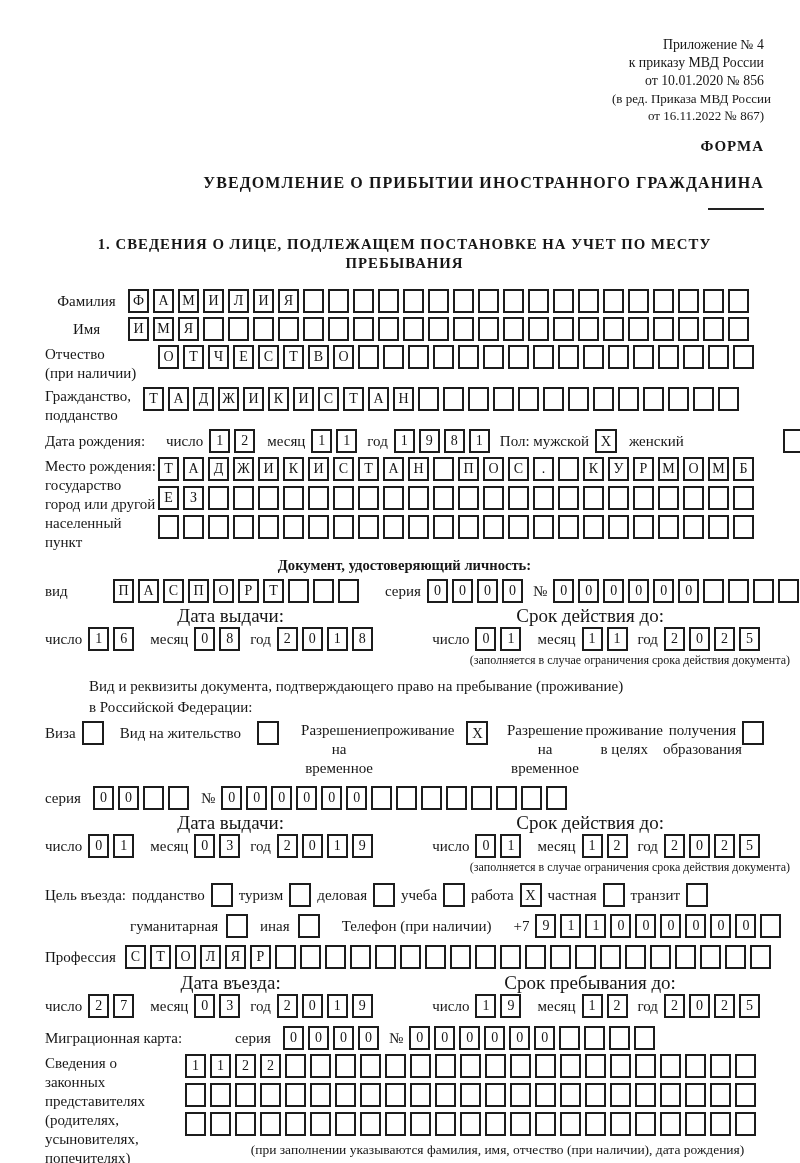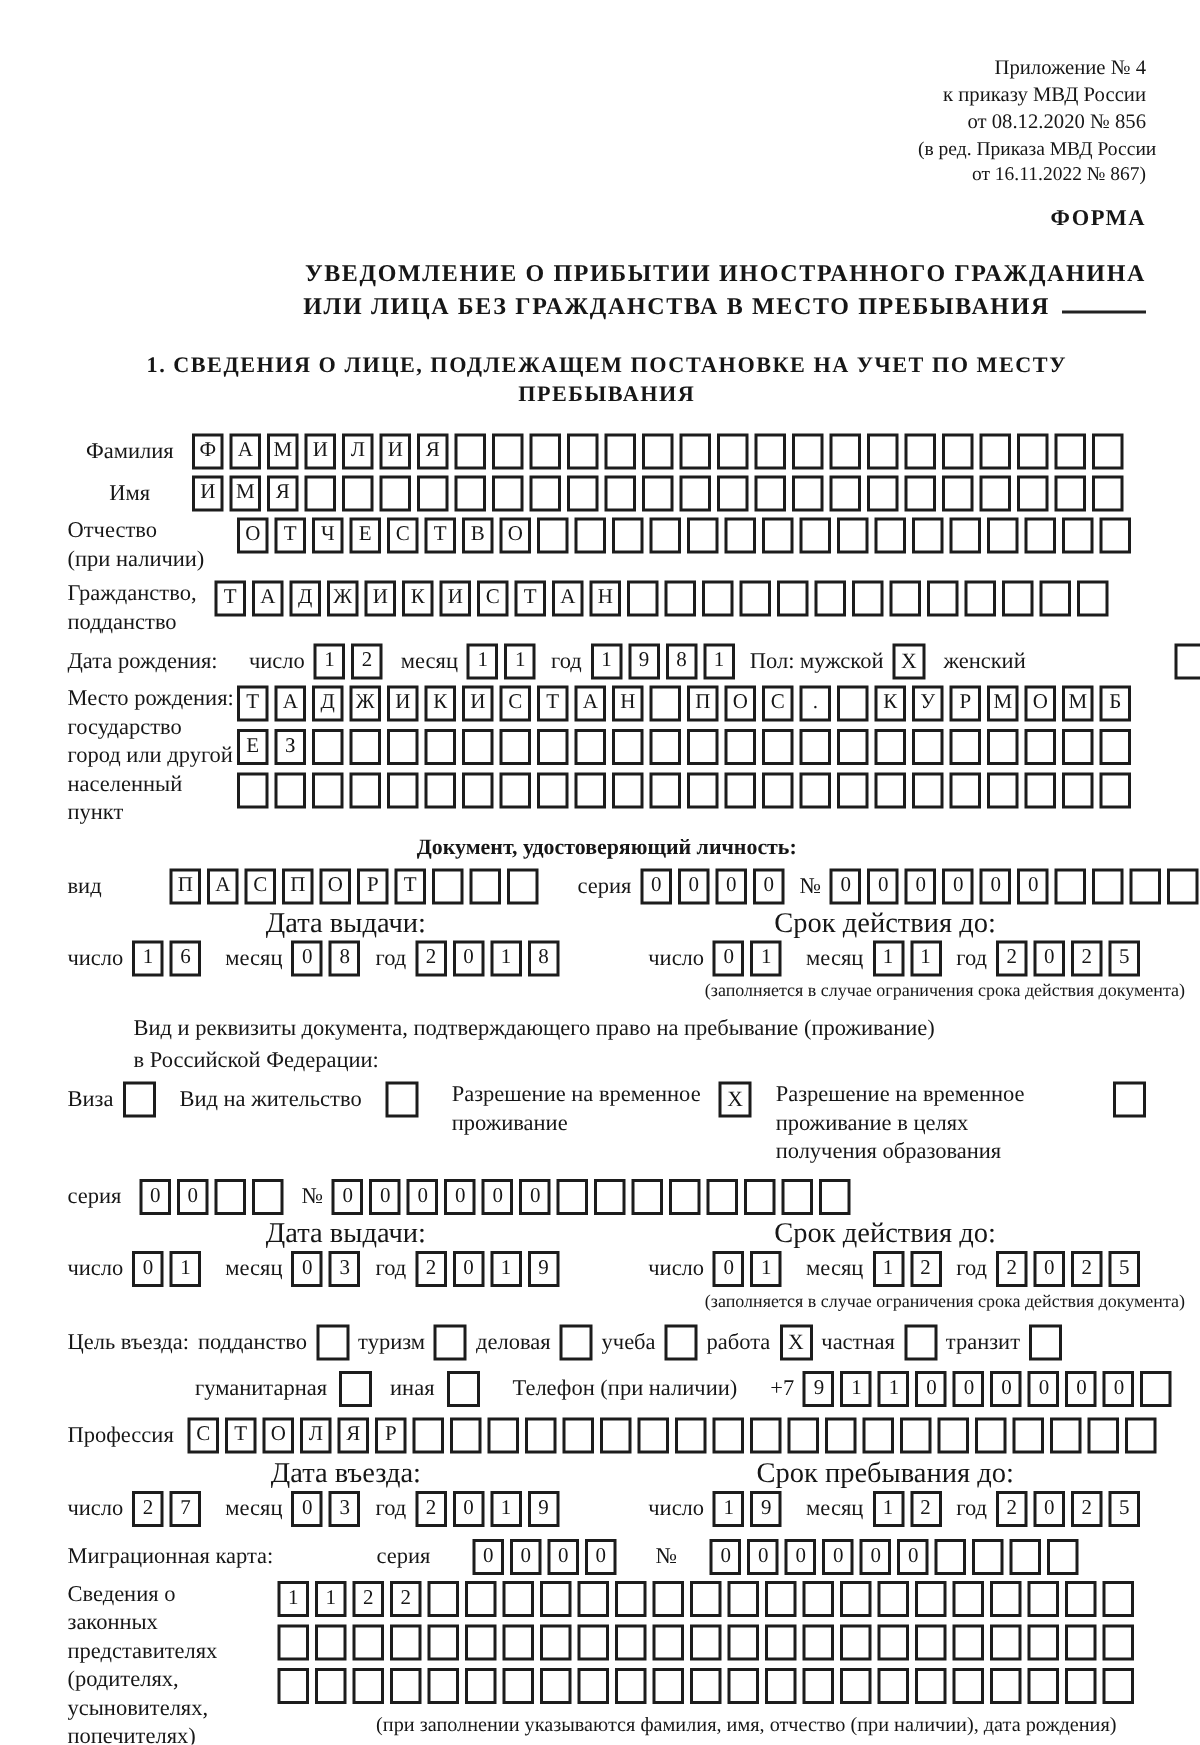--- a/index.html
+++ b/index.html
@@ -47,49 +47,49 @@
 
   .dual{display:flex;width:719px;margin-top:2px;}
   .dual-col{display:flex;flex-direction:column;}
   .dual-col.left{width:395px;}
   .dual-col.right{flex:1;}
   .dual-lbl{text-align:center;line-height:18px;margin-bottom:2px;font-size:19px;}
   .date-row{display:flex;align-items:flex-start;}
   .note{width:745px;text-align:right;font-size:12px;line-height:17px;margin:1px 0 7px;}
   .intro{line-height:21px;font-size:15px;margin-left:44px;}
   .opt4-row{display:flex;align-items:flex-start;width:719px;margin:3px 0 8px;}
-  .opt-stack{display:flex;flex-direction:column;}
+  .opt-stack{display:flex;flex-direction:row;text-align:center;}
   .opt-stack span{line-height:19px;}
   .purpose-row{display:flex;align-items:flex-start;width:719px;margin-bottom:7px;}
   .purpose-row .lbl{line-height:24px;}
   .reps{display:flex;width:760px;margin-top:2px;}
   .reps-labels{width:140px;display:flex;flex-direction:column;flex:none;}
   .reps-labels span{line-height:19px;}
   .reps-right{display:flex;flex-direction:column;}
   .reps-right .boxes{margin-bottom:5px;}
   .reps-note{font-size:13.5px;line-height:17px;text-align:center;width:545px;margin-left:40px;}
 </style>
 </head>
 <body>
 
 <div class="page">
 
   <div class="appendix">
     <div class="apx-line">Приложение № 4</div>
     <div class="apx-line">к приказу МВД России</div>
-    <div class="apx-line">от 08.12.2020 № 856</div>
+    <div class="apx-line">от 10.01.2020 № 856</div>
     <div class="apx-line amend">(в ред. Приказа МВД России</div>
     <div class="apx-line amend">от 16.11.2022 № 867)</div>
   </div>
 
   <div class="forma">ФОРМА</div>
 
   <div class="title">
     <div>УВЕДОМЛЕНИЕ О ПРИБЫТИИ ИНОСТРАННОГО ГРАЖДАНИНА</div>
-    <div><span>ИЛИ ЛИЦА БЕЗ ГРАЖДАНСТВА В МЕСТО ПРЕБЫВАНИЯ</span><span class="uline"></span></div>
+    <div><span class="uline"></span></div>
   </div>
 
   <div class="sec-heading">1. СВЕДЕНИЯ О ЛИЦЕ, ПОДЛЕЖАЩЕМ ПОСТАНОВКЕ НА УЧЕТ ПО МЕСТУ ПРЕБЫВАНИЯ</div>
 
   <div class="frow wide">
     <span class="lbl w-surname">Фамилия</span>
     <span class="boxes">
         <span class="cell">Ф</span>
         <span class="cell">А</span>
         <span class="cell">М</span>
@@ -622,21 +622,21 @@
         <span class="boxes">
             <span class="cell">2</span>
             <span class="cell">0</span>
             <span class="cell">2</span>
             <span class="cell">5</span>
           </span>
       </div>
     </div>
   </div>
 
-  <div class="frow" style="margin-top:8px;gap:16px;">
+  <div class="frow" style="margin-top:8px;">
     <span class="lbl" style="width:168px;">Миграционная карта:</span>
     <span class="dword ml22">серия</span>
     <span class="boxes ml6">
         <span class="cell">0</span>
         <span class="cell">0</span>
         <span class="cell">0</span>
         <span class="cell">0</span>
       </span>
     <span class="dword ml6">№</span>
     <span class="boxes">

